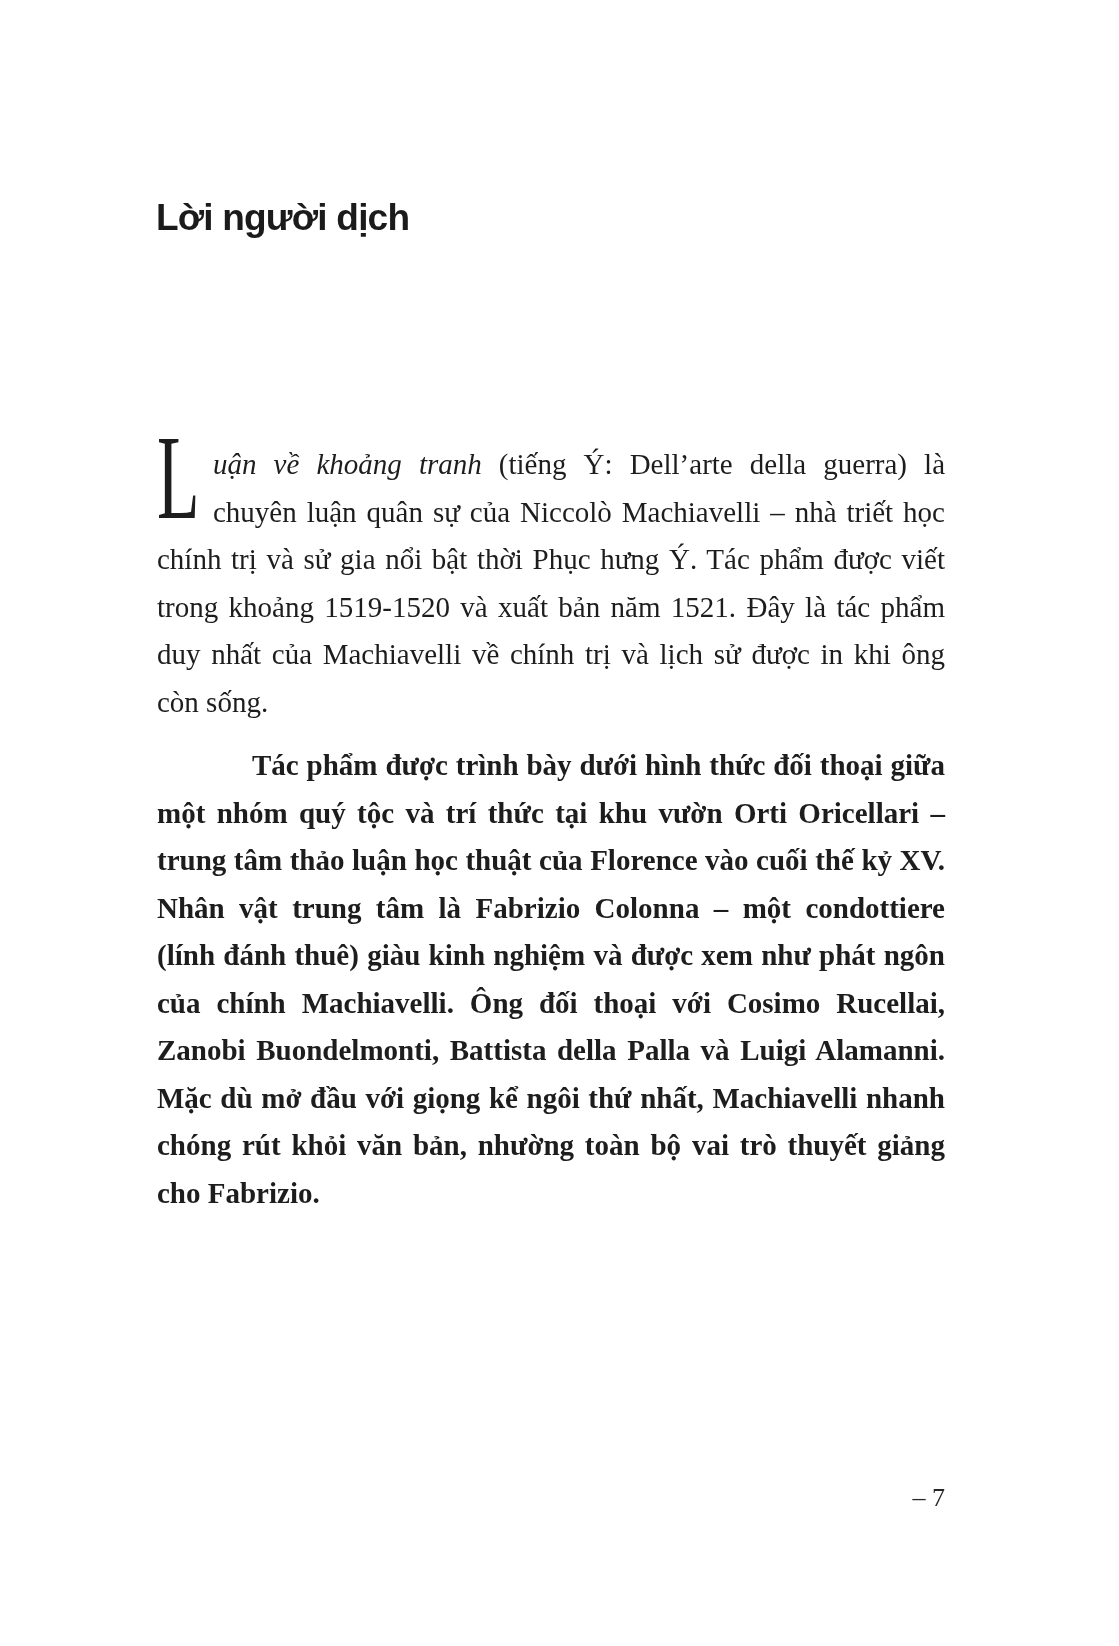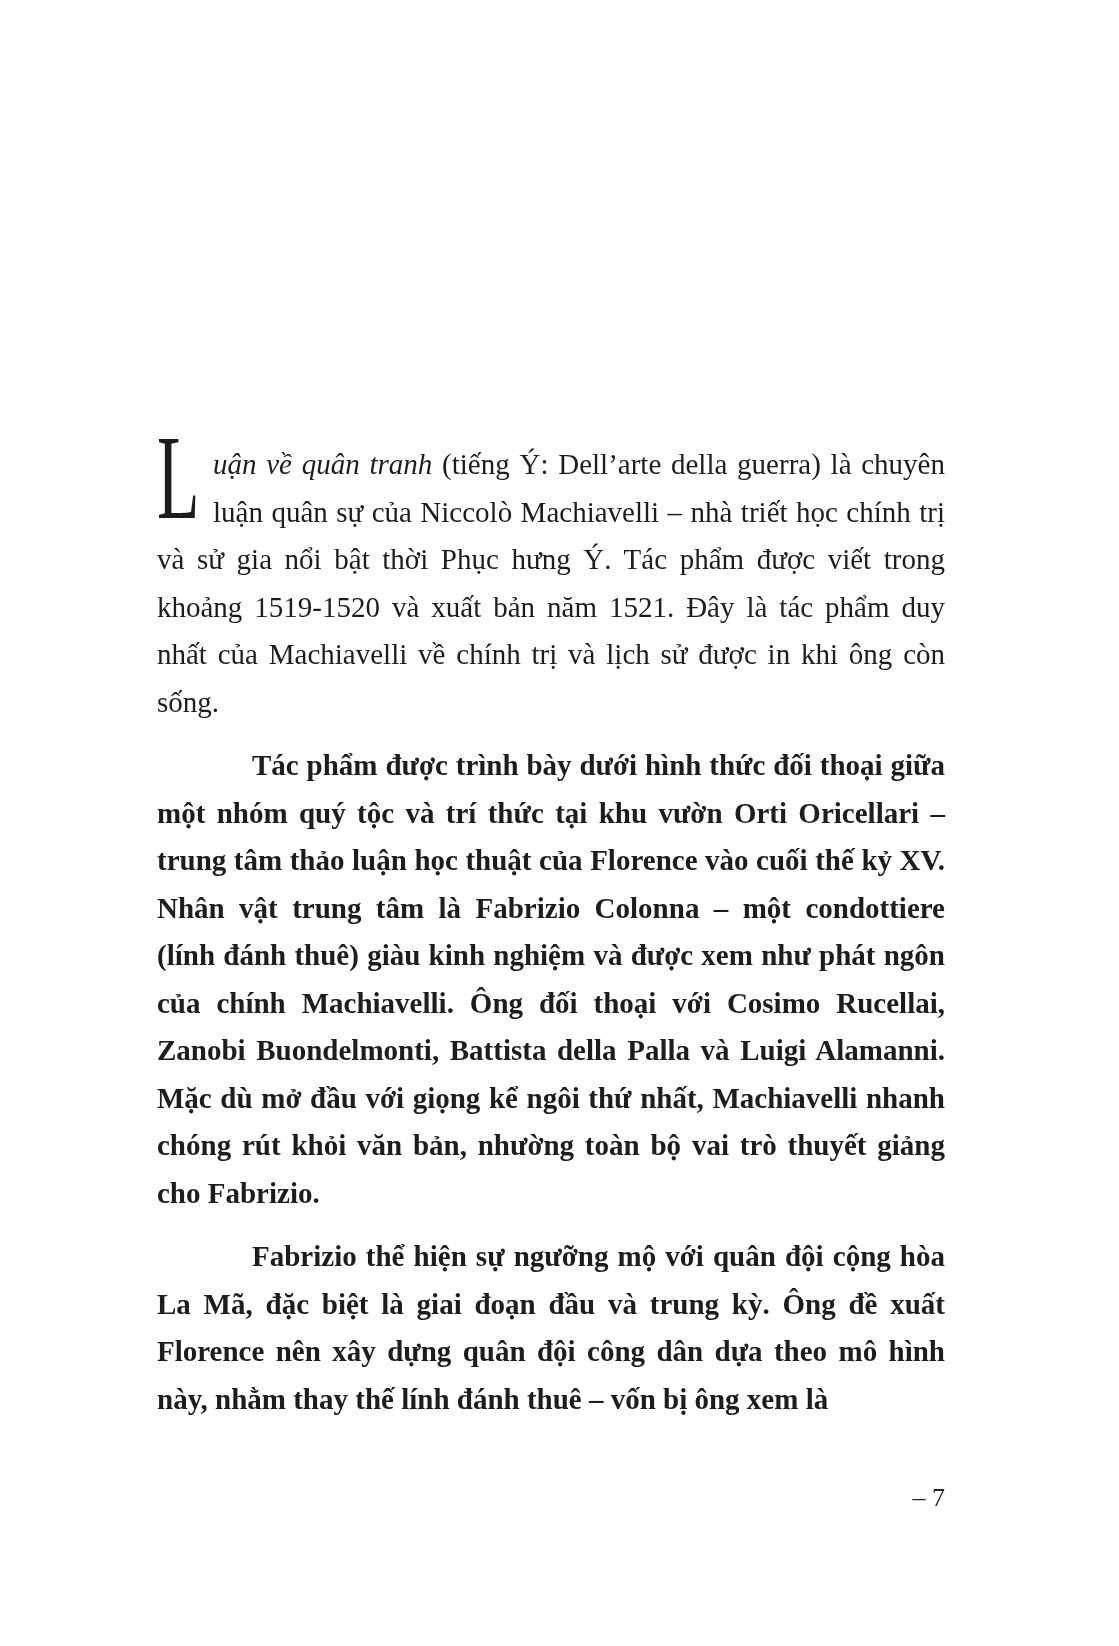--- a/index.html
+++ b/index.html
@@ -74,30 +74,30 @@
     line-height: 30px;
     color: #262626;
     text-align: right;
   }
 </style>
 </head>
 <body>
 
 <div class="page">
 
+  <h1 class="page-title">Lời người dịch</h1>
 
   <div class="body-text">
 
     <p class="para">
       <span class="dropcap-box">
           <span class="dropcap-letter">L</span>
-        </span><span class="italic-lead">uận về quân tranh</span><span> (tiếng Ý: Dell’arte della guerra) là chuyên luận quân sự của Niccolò Machiavelli – nhà triết học chính trị và sử gia nổi bật thời Phục hưng Ý. Tác phẩm được viết trong khoảng 1519-1520 và xuất bản năm 1521. Đây là tác phẩm duy nhất của Machiavelli về chính trị và lịch sử được in khi ông còn sống.</span>
+        </span><span class="italic-lead">uận về khoảng tranh</span><span> (tiếng Ý: Dell’arte della guerra) là chuyên luận quân sự của Niccolò Machiavelli – nhà triết học chính trị và sử gia nổi bật thời Phục hưng Ý. Tác phẩm được viết trong khoảng 1519-1520 và xuất bản năm 1521. Đây là tác phẩm duy nhất của Machiavelli về chính trị và lịch sử được in khi ông còn sống.</span>
     </p>
 
     <p class="para para-indent">Tác phẩm được trình bày dưới hình thức đối thoại giữa một nhóm quý tộc và trí thức tại khu vườn Orti Oricellari – trung tâm thảo luận học thuật của Florence vào cuối thế kỷ XV. Nhân vật trung tâm là Fabrizio Colonna – một condottiere (lính đánh thuê) giàu kinh nghiệm và được xem như phát ngôn của chính Machiavelli. Ông đối thoại với Cosimo Rucellai, Zanobi Buondelmonti, Battista della Palla và Luigi Alamanni. Mặc dù mở đầu với giọng kể ngôi thứ nhất, Machiavelli nhanh chóng rút khỏi văn bản, nhường toàn bộ vai trò thuyết giảng cho Fabrizio.</p>
 
-    <p class="para para-indent">Fabrizio thể hiện sự ngưỡng mộ với quân đội cộng hòa La Mã, đặc biệt là giai đoạn đầu và trung kỳ. Ông đề xuất Florence nên xây dựng quân đội công dân dựa theo mô hình này, nhằm thay thế lính đánh thuê – vốn bị ông xem là</p>
 
   </div>
 
   <div class="folio">– 7</div>
 
 </div>
 
 </body></html>

